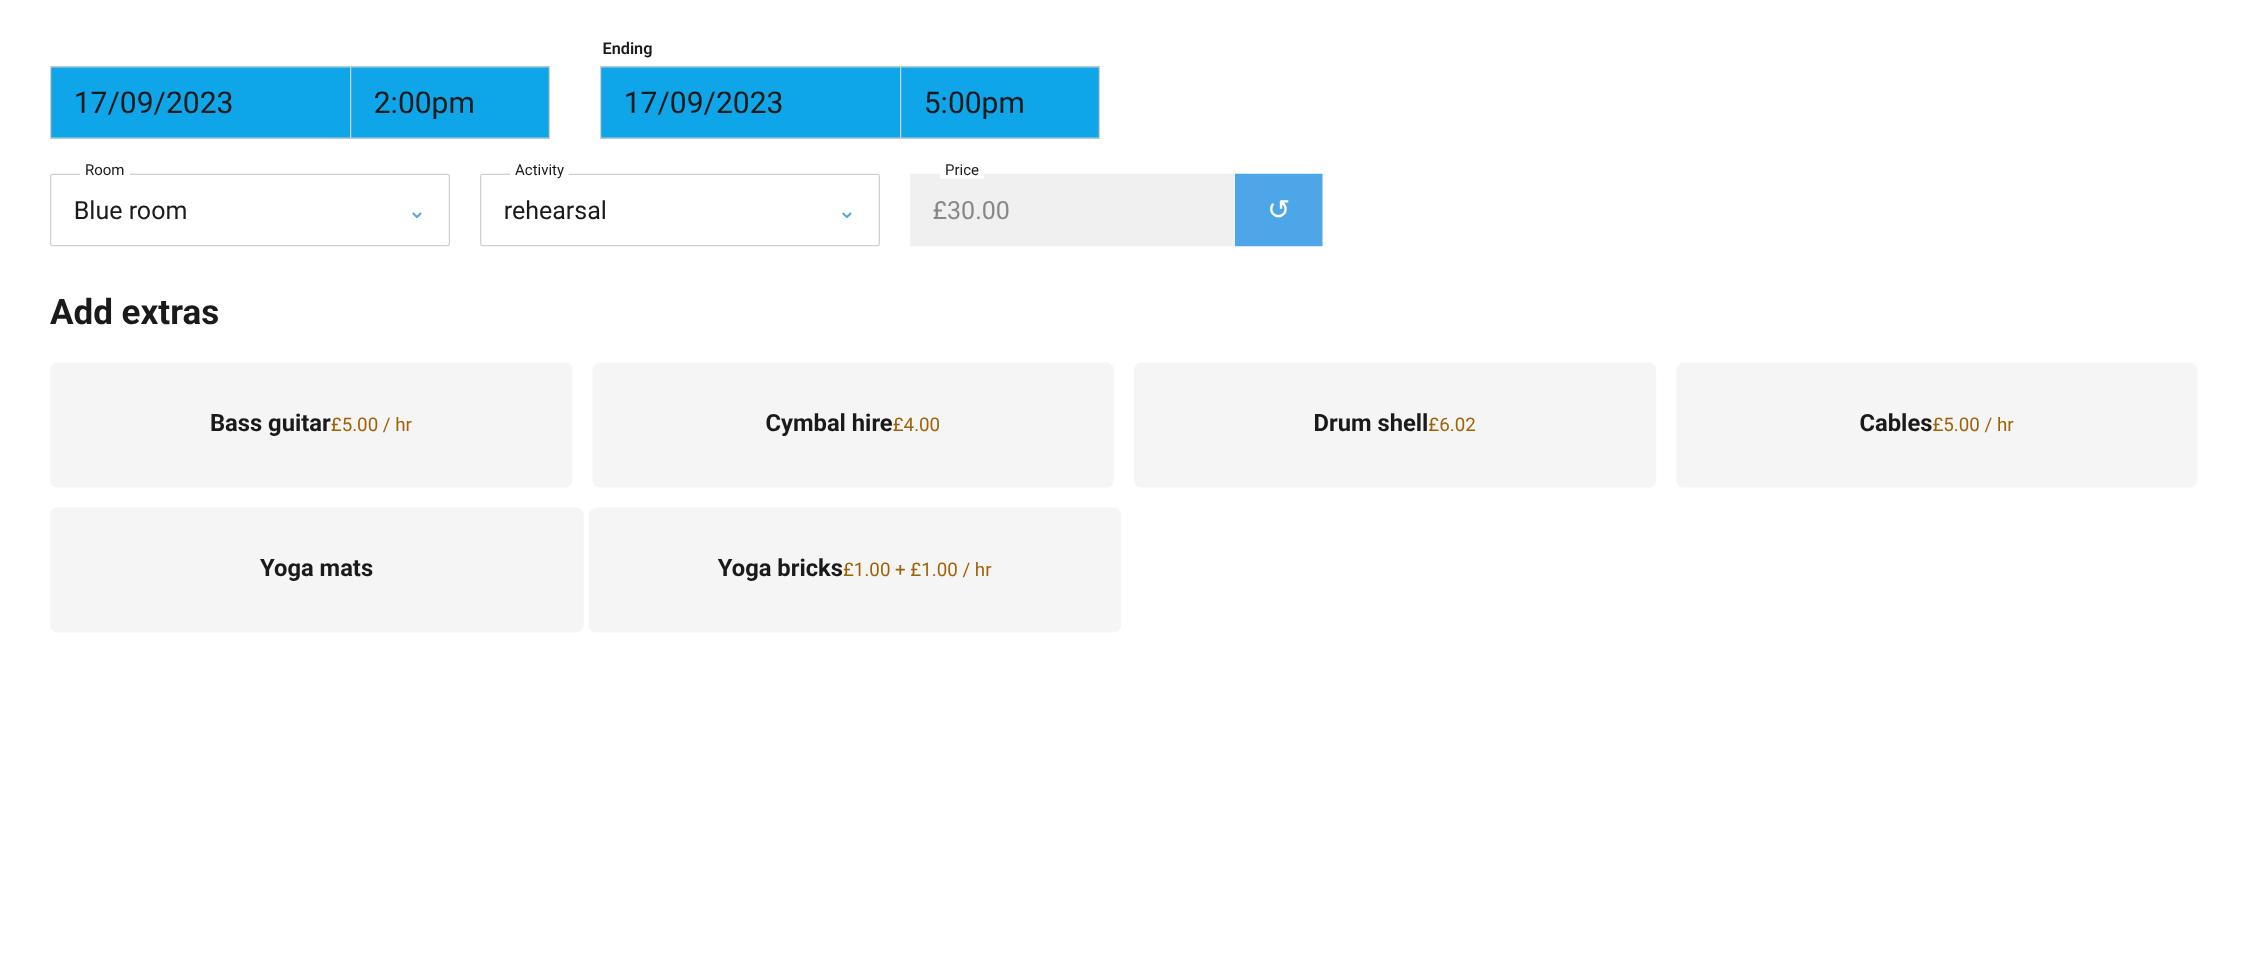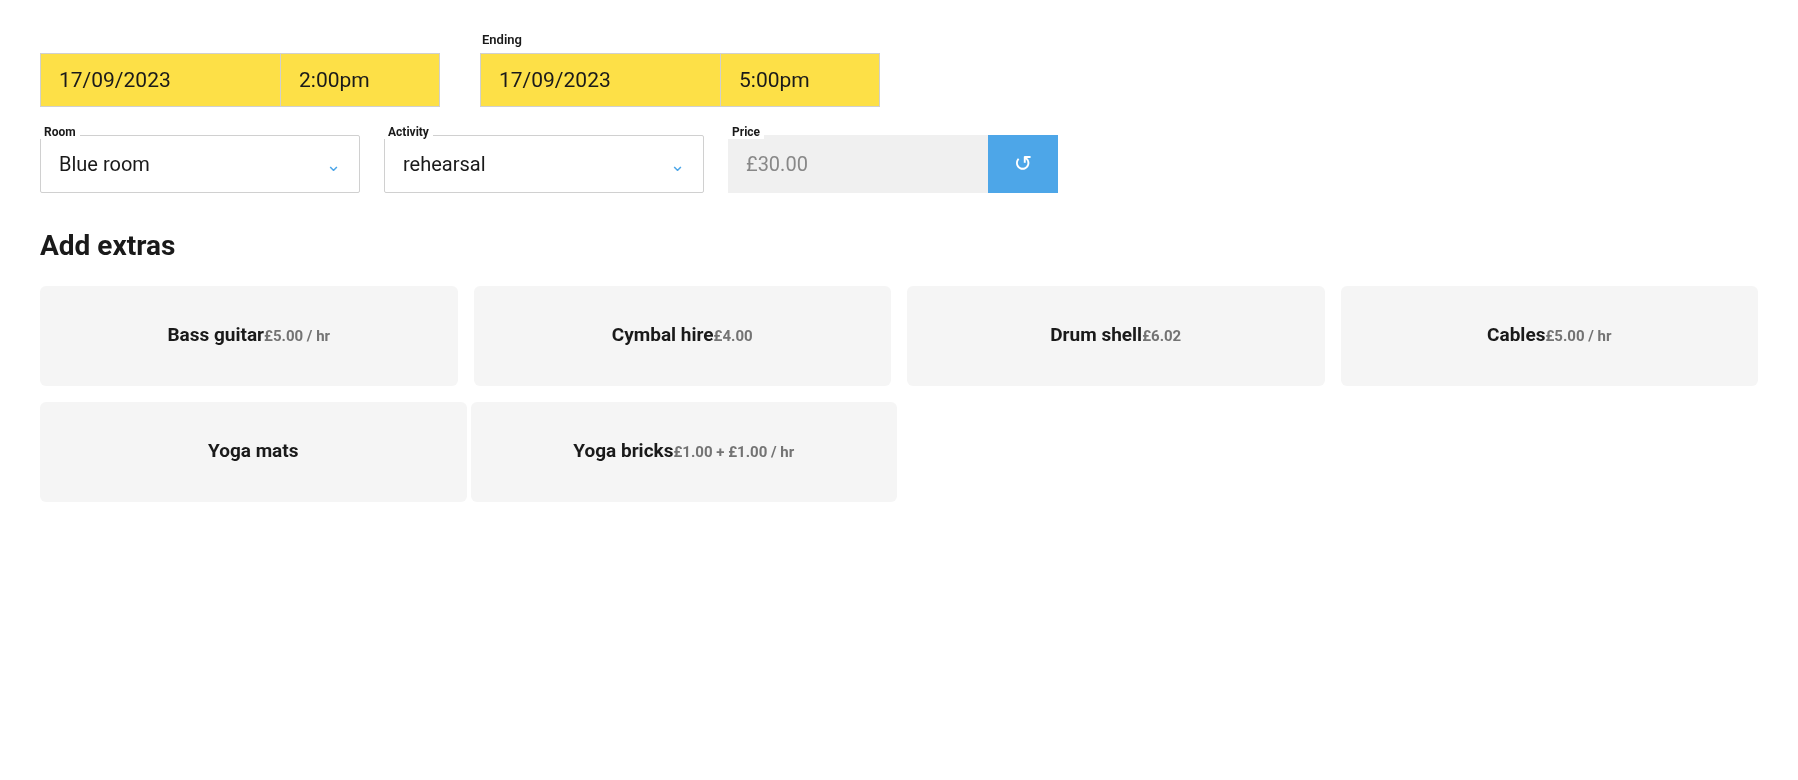--- a/index.html
+++ b/index.html
@@ -35,23 +35,23 @@
       padding-left: 2px;
     }
 
     .datetime-fields {
       display: flex;
       gap: 0;
     }
 
     .date-field, .time-field {
       border: 1.5px solid #d0d0d0;
-      background: #fde047;
+      background: #0ea5e9;
       padding: 14px 18px;
-      font-size: 21px;
+      font-size: 24px;
       font-weight: 400;
       color: #1a1a1a;
       cursor: pointer;
     }
 
     .date-field {
       border-right: none;
       min-width: 240px;
     }
 
@@ -70,25 +70,25 @@
 
     .field-group {
       display: flex;
       flex-direction: column;
       gap: 0;
       position: relative;
     }
 
     .field-label {
       font-size: 12px;
-      font-weight: 700;
+      font-weight: 400;
       color: #1a1a1a;
       position: absolute;
       top: -10px;
-      left: 0;
+      left: 24px;
       background: #ffffff;
       padding: 0 4px;
       z-index: 1;
     }
 
     .select-field {
       border: 1.5px solid #d0d0d0;
       background: #ffffff;
       padding: 16px 18px;
       font-size: 20px;
@@ -184,22 +184,22 @@
     .extra-card .extra-name {
       font-size: 19px;
       font-weight: 700;
       color: #1a1a1a;
       text-align: center;
       margin-bottom: 4px;
     }
 
     .extra-card .extra-price {
       font-size: 15px;
-      font-weight: 700;
-      color: #737373;
+      font-weight: 400;
+      color: #a16207;
       text-align: center;
     }
 
     .extra-card-empty {
       background: #f5f5f5;
       border-radius: 6px;
       min-height: 100px;
       visibility: hidden;
     }
   </style>

